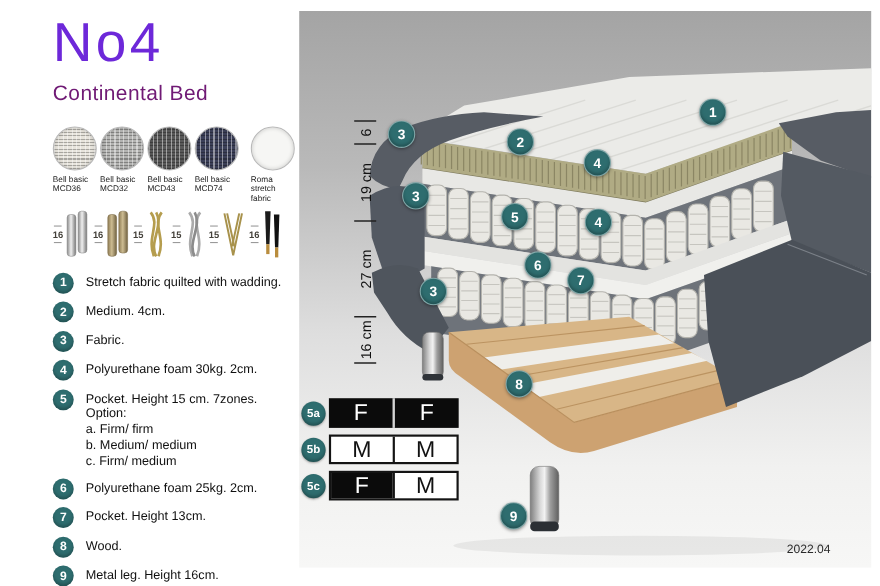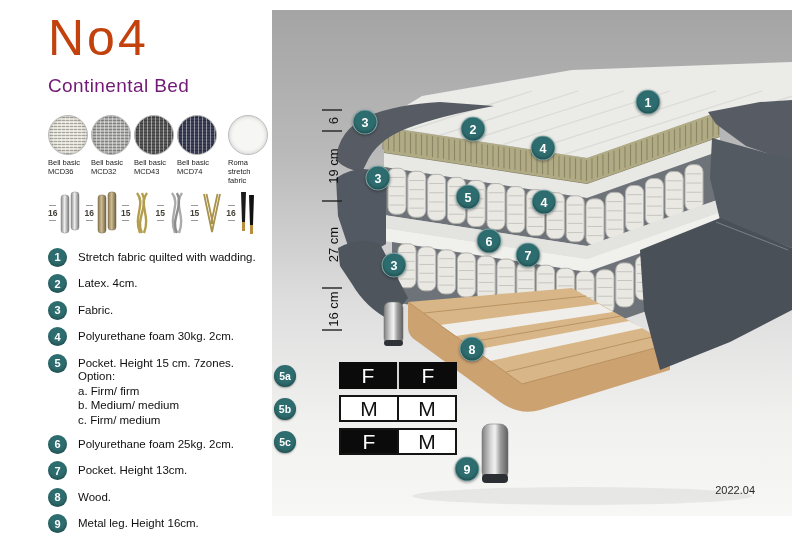--- a/index.html
+++ b/index.html
@@ -1,21 +1,21 @@
 <!DOCTYPE html>
 <html><head>
 <meta charset="utf-8">
 <style>
   html,body{margin:0;padding:0;width:800px;height:533px;background:#fff;
     font-family:"Liberation Sans",sans-serif;overflow:hidden;}
   .stage{position:relative;width:800px;height:533px;background:#fff;}
 
   
   .left-col{position:absolute;left:48px;top:12px;width:222px;}
-  .title{font-size:50px;font-weight:300;letter-spacing:3px;color:#c2410c;line-height:1.05;}
+  .title{font-size:50px;font-weight:300;letter-spacing:3px;color:#6d28d9;line-height:1.05;}
   .subtitle{font-size:19px;color:#701a75;letter-spacing:.4px;margin-top:10px;}
 
   .swatch-row{display:flex;align-items:flex-start;margin-top:18px;}
   .swatch{width:40px;margin-right:3px;text-align:left;}
   .swatch.last{margin-left:8px;}
   .swatch-circle{width:38px;height:38px;border-radius:50%;margin:0 auto;
     border:1px solid #b9b9b9;box-shadow:inset 0 0 4px rgba(0,0,0,.18);}
   .swatch-circle.weave{background-image:
     repeating-linear-gradient(90deg,rgba(255,255,255,.45) 0 1px,transparent 1px 4px),
     repeating-linear-gradient(0deg,rgba(0,0,0,.28) 0 1px,transparent 1px 3px);}
@@ -41,30 +41,30 @@
     background:linear-gradient(180deg,#a4a4a4 0%,#b9b9b9 28%,#dedede 58%,#f1f1f0 82%,#f7f7f6 100%);}
   .panel svg{position:absolute;left:0;top:0;}
 
   #callout-layer{position:absolute;left:0;top:0;width:100%;height:100%;pointer-events:none;}
   .callout{position:absolute;width:23px;height:23px;border-radius:50%;color:#fff;
     font-size:12.5px;font-weight:bold;display:flex;align-items:center;justify-content:center;
     transform:translate(-50%,-50%);border:1px solid rgba(255,255,255,.4);
     box-shadow:0 1px 3px rgba(0,0,0,.4), inset 0 -2px 3px rgba(0,0,0,.25);}
 
   .firmness{position:absolute;left:2px;top:352px;}
-  .f-row{display:flex;align-items:center;margin-bottom:6px;gap:40px;}
+  .f-row{display:flex;align-items:center;margin-bottom:6px;}
   .f-badge{width:22px;height:22px;border-radius:50%;color:#fff;font-size:10.5px;font-weight:bold;
     display:flex;align-items:center;justify-content:center;
     box-shadow:0 1px 2px rgba(0,0,0,.35), inset 0 -2px 3px rgba(0,0,0,.25);}
   .f-bar{width:118px;height:27px;display:flex;margin-left:3px;background:#fff;box-sizing:border-box;}
   .f-cell{flex:1;display:flex;align-items:center;justify-content:center;
     font-size:21px;color:#111;}
   .f-cell.black{background:#0b0b0b;color:#fff;}
 
-  .version{position:absolute;right:37px;bottom:20px;font-size:11px;color:#2a2a2a;margin-left:20px;}
+  .version{position:absolute;right:37px;bottom:10px;font-size:11px;color:#2a2a2a;margin-left:20px;}
 </style>
 </head>
 <body>
 
 <div class="stage">
 
   <div class="left-col">
     <div class="title">No4</div>
     <div class="subtitle">Continental Bed</div>
     <div class="swatch-row" id="fabric-row">
@@ -200,21 +200,21 @@
     <div class="features" id="feature-list">
         <div class="feature">
           <span class="badge" style="background: rgb(46, 109, 111);">1</span>
           <div>
             <div class="feature-text">Stretch fabric quilted with wadding.</div>
           </div>
         </div>
         <div class="feature">
           <span class="badge" style="background: rgb(46, 109, 111);">2</span>
           <div>
-            <div class="feature-text">Latex. 4cm.</div>
+            <div class="feature-text">Medium. 4cm.</div>
           </div>
         </div>
         <div class="feature">
           <span class="badge" style="background: rgb(46, 109, 111);">3</span>
           <div>
             <div class="feature-text">Fabric.</div>
           </div>
         </div>
         <div class="feature">
           <span class="badge" style="background: rgb(46, 109, 111);">4</span>

